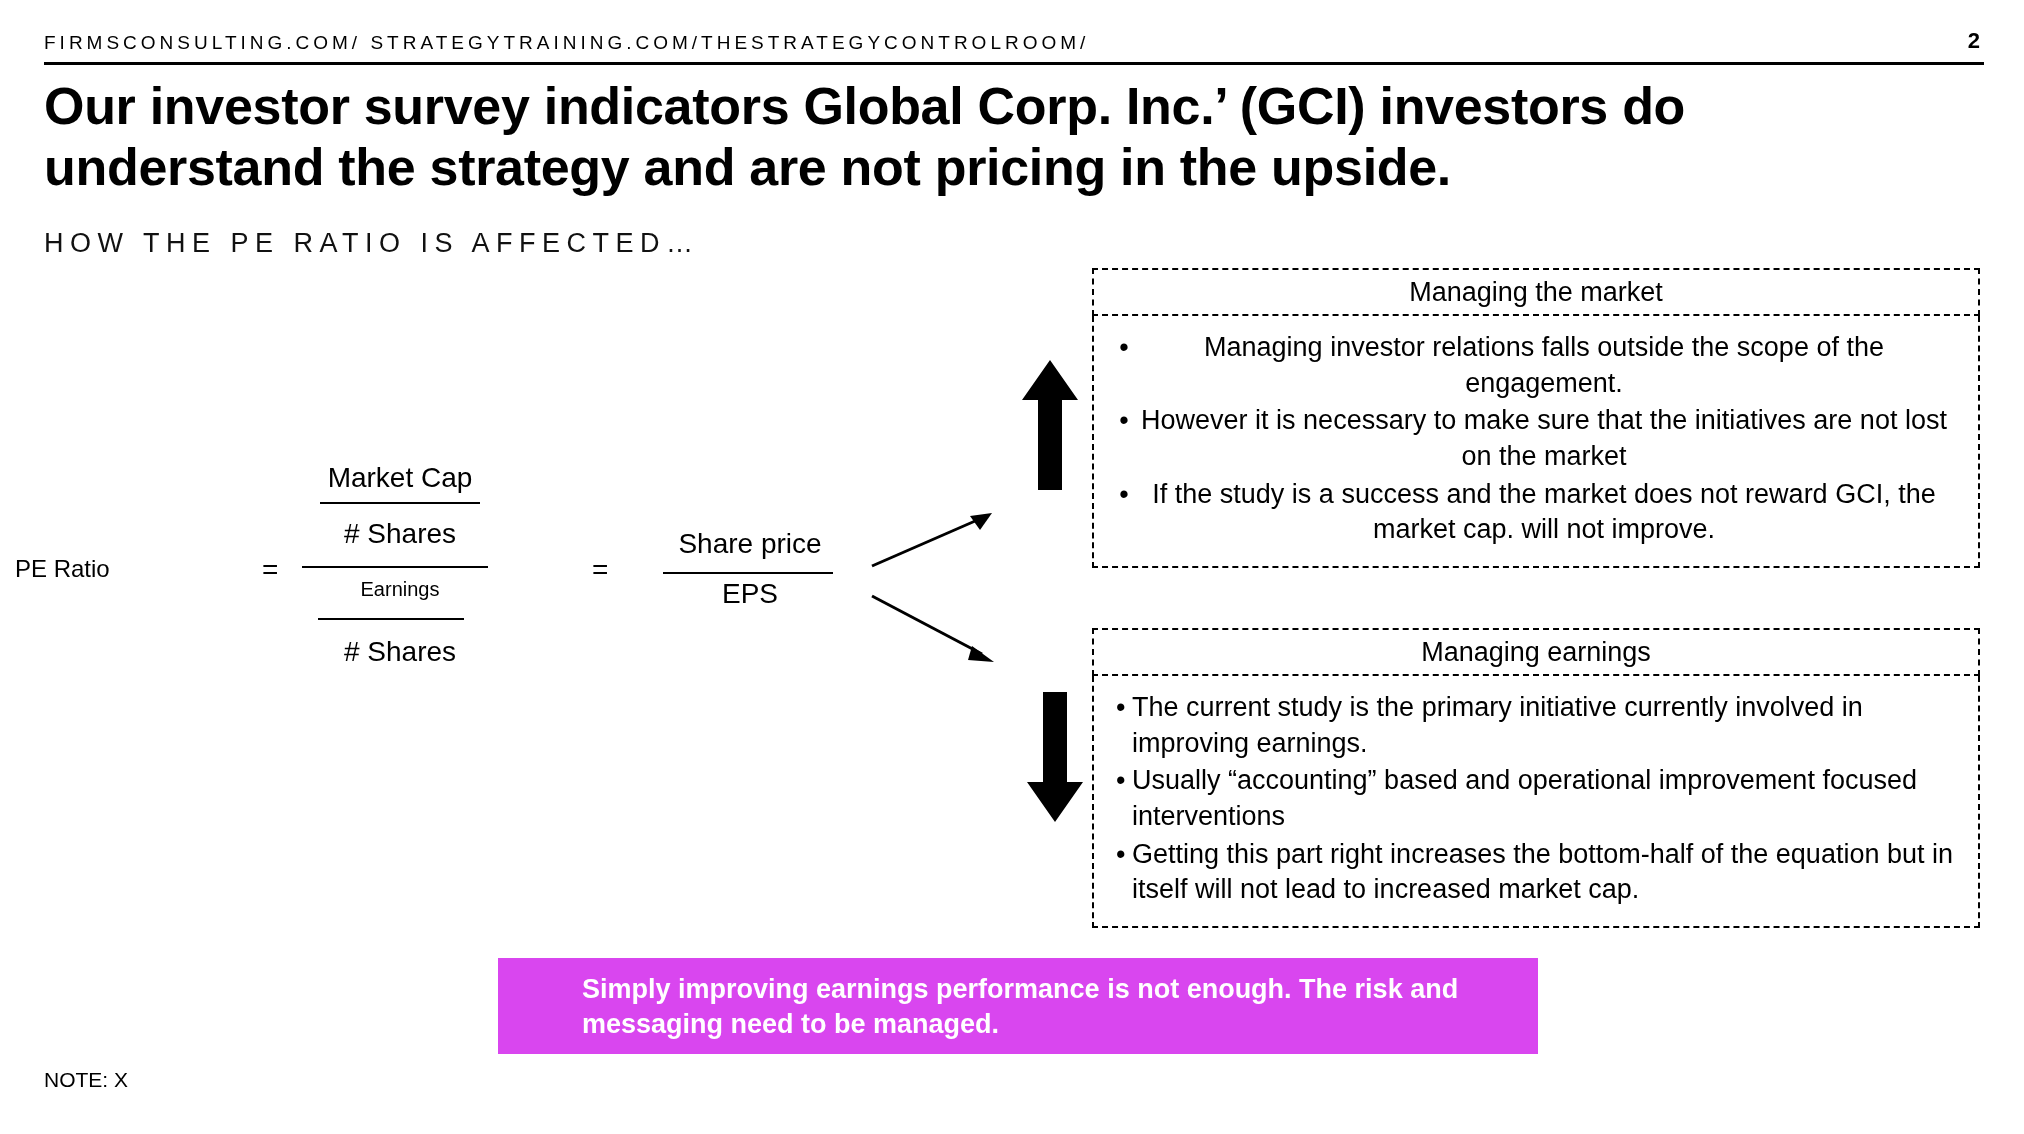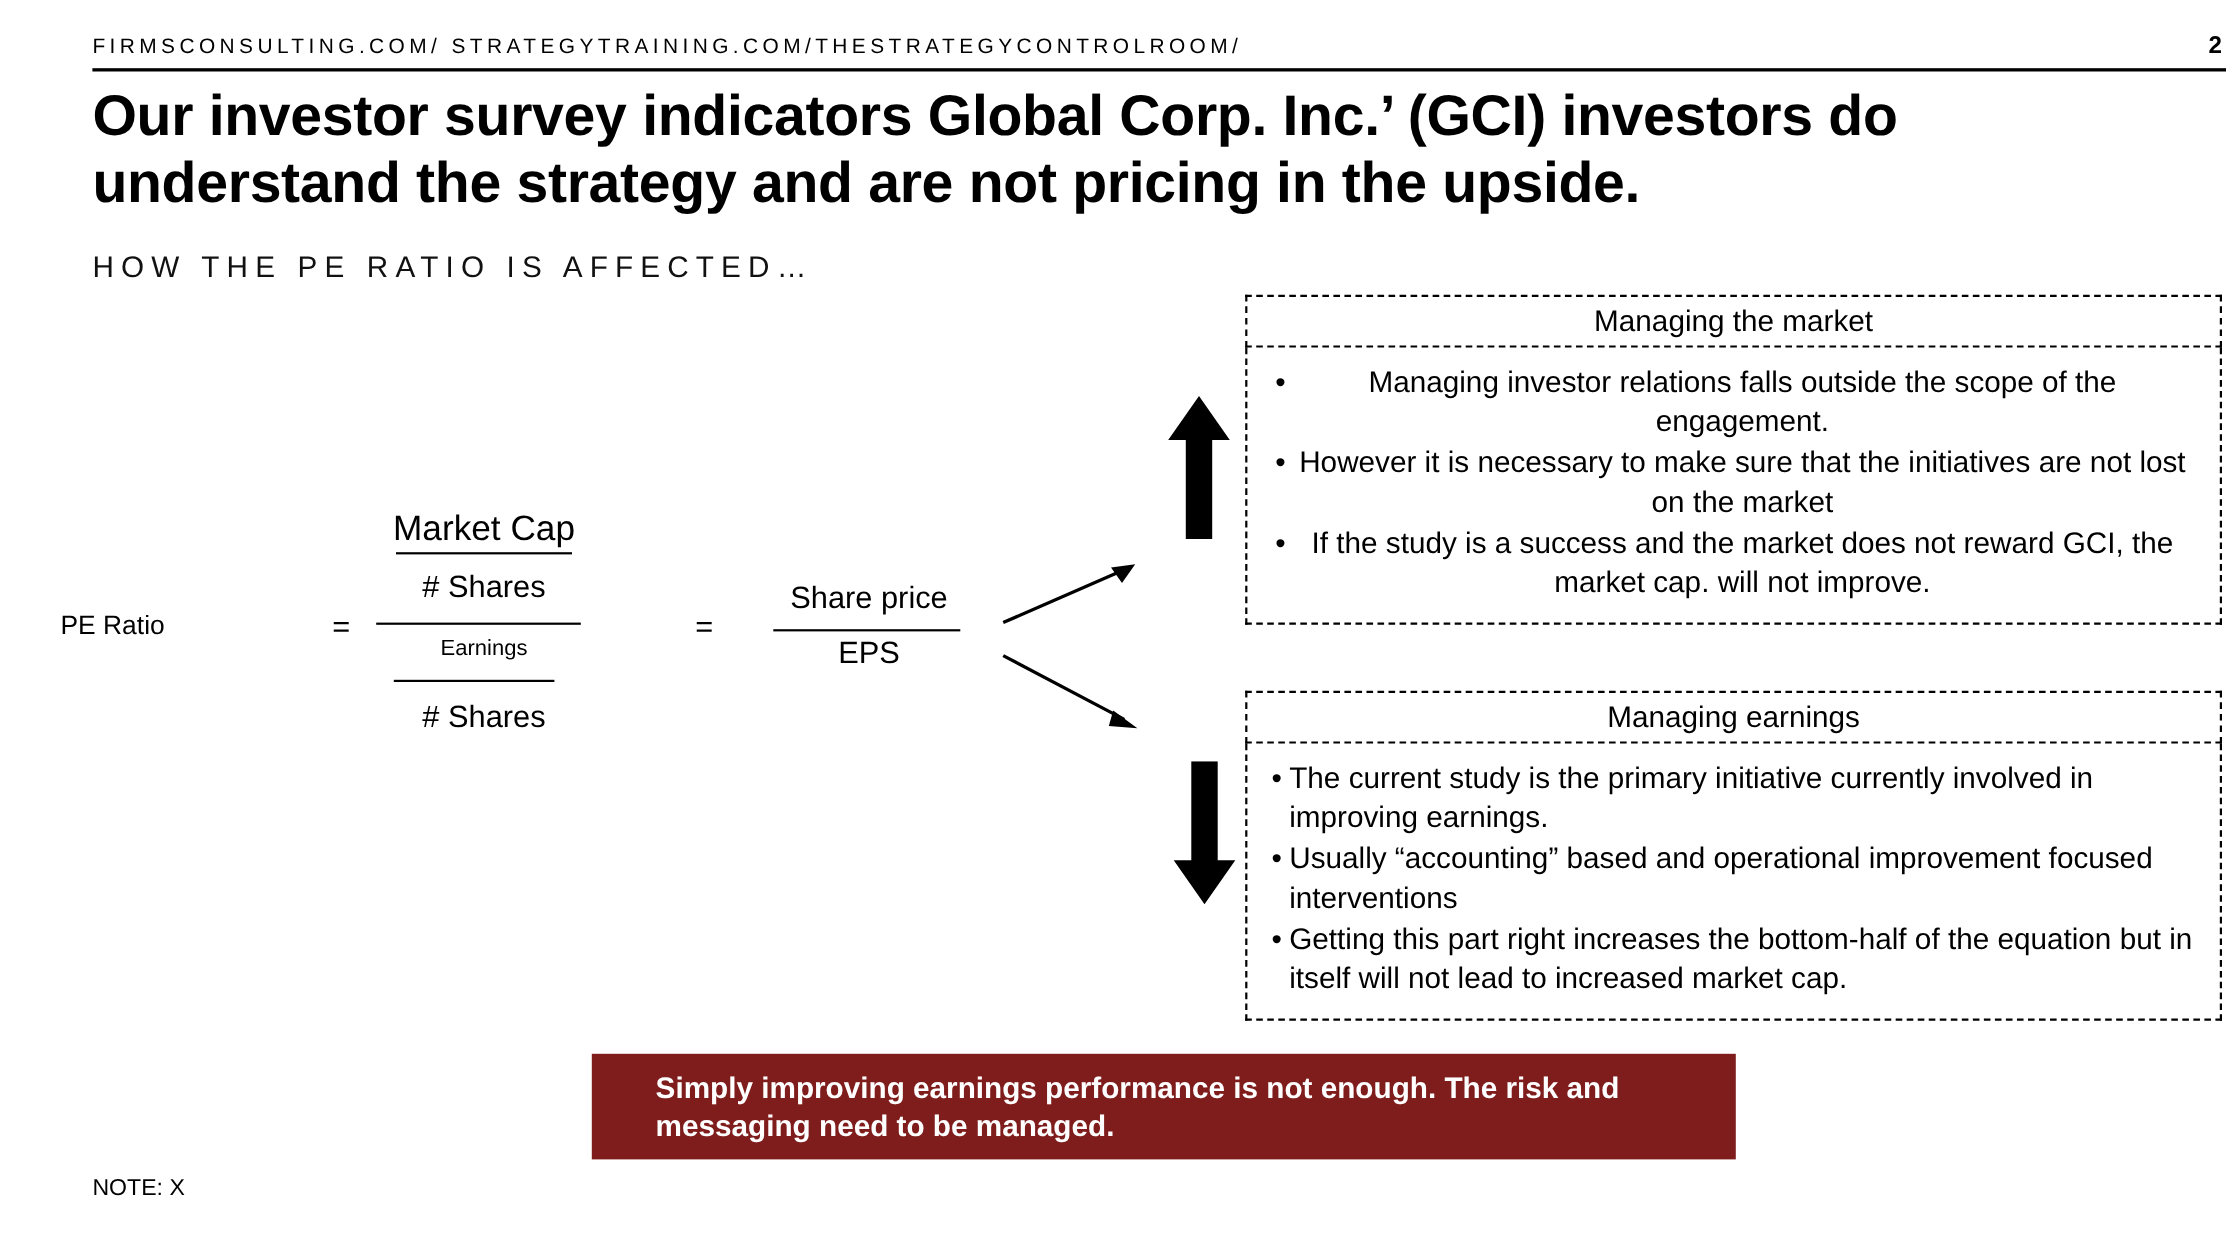--- a/index.html
+++ b/index.html
@@ -14,21 +14,20 @@
     color: #000000;
     position: relative;
     overflow: hidden;
   }
 
   .slide {
     position: absolute;
     left: 0; top: 0;
     width: 1720px;
     height: 1134px;
-    margin-left: 40px;
   }
 
   
   .header-row {
     position: absolute;
     left: 44px;
     top: 28px;
     width: 1940px;
     display: flex;
     align-items: flex-end;
@@ -100,21 +99,21 @@
     width: 186px;
     height: 2px;
     background: #000;
   }
   .num-top {
     position: absolute;
     left: 300px;
     top: 462px;
     width: 200px;
     text-align: center;
-    font-size: 32px;
+    font-size: 28px;
   }
   .num-top-line {
     position: absolute;
     left: 320px;
     top: 502px;
     width: 160px;
     height: 2px;
     background: #000;
   }
   .num-bottom {
@@ -229,24 +228,24 @@
   .callout-earnings { left: 1092px; top: 628px; width: 888px; }
   .callout-earnings .callout-body { min-height: 228px; }
 
   
   .keybar {
     position: absolute;
     left: 498px;
     top: 958px;
     width: 1040px;
     height: 96px;
-    background: #7f1d1d;
+    background: #d946ef;
     color: #fff;
     box-sizing: border-box;
-    padding: 14px 24px 0 58px;
+    padding: 14px 24px 0 84px;
     font-size: 27px;
     font-weight: bold;
     line-height: 1.3;
   }
 
   
   .note {
     position: absolute;
     left: 44px;
     top: 1068px;

